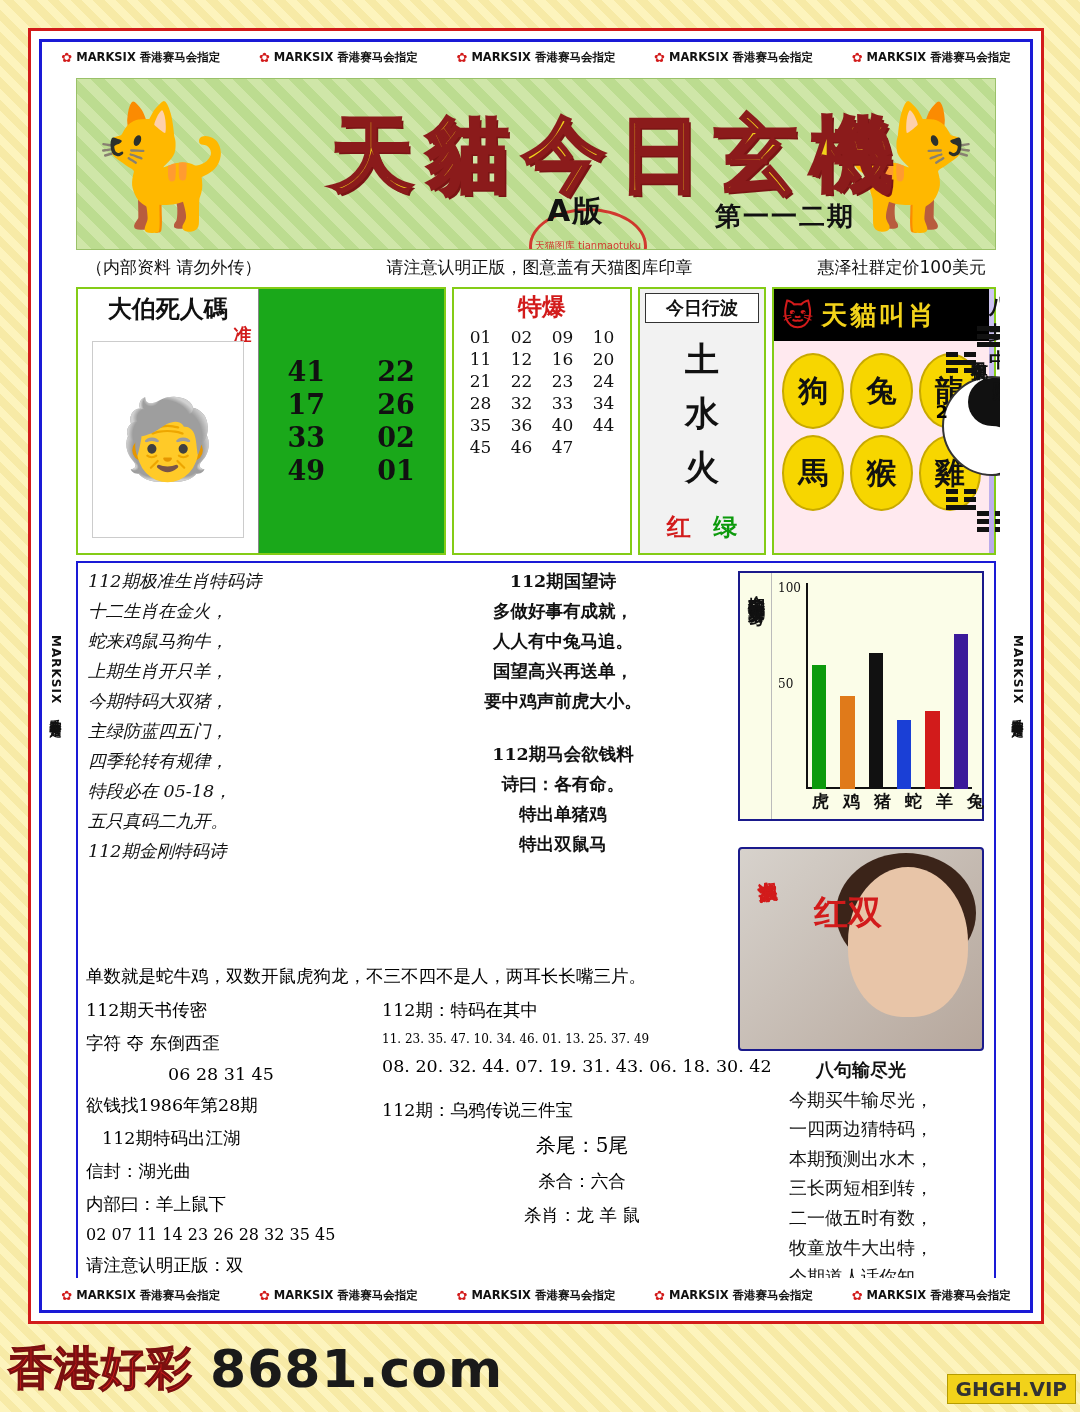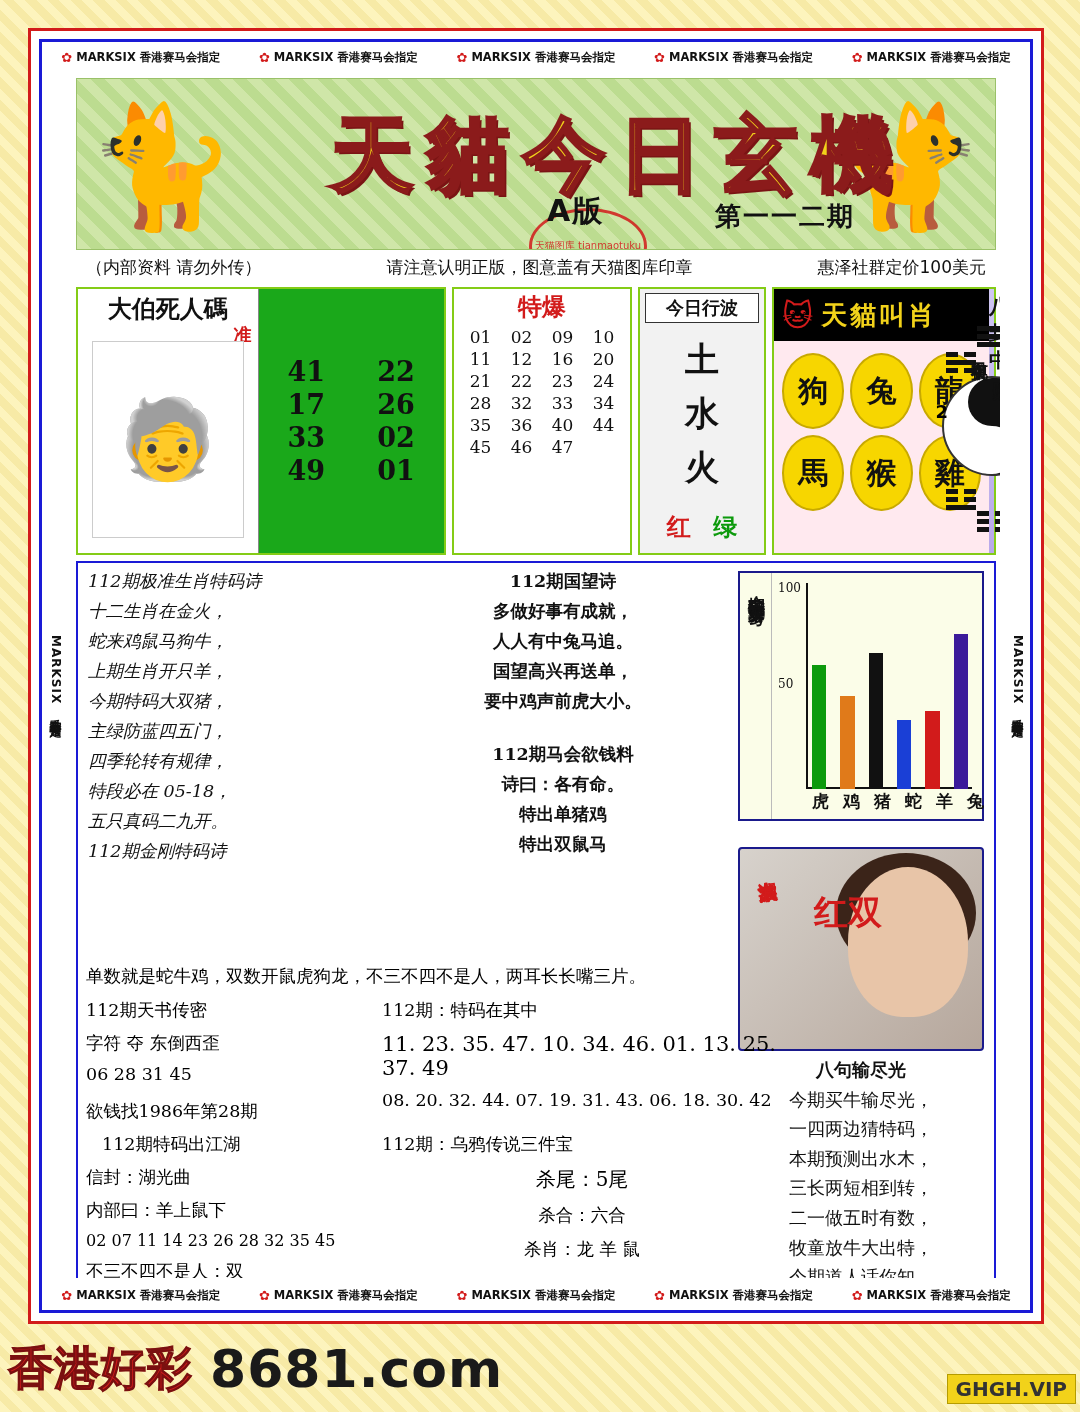--- a/index.html
+++ b/index.html
@@ -499,32 +499,32 @@
             </div>
           </div>
         </div>
 
         <div style="position:absolute;left:14px;top:890px;width:960px;font-family:'DejaVu Serif','Liberation Serif',serif;">
           <p style="margin:0 0 10px 0;font-size:17.5px;">单数就是蛇牛鸡，双数开鼠虎狗龙，不三不四不是人，两耳长长嘴三片。</p>
           <div style="display:flex;gap:26px;">
             <div style="width:270px;">
               <p style="margin:0 0 9px 0;font-size:17.5px;">112期天书传密</p>
               <p style="margin:0 0 9px 0;font-size:17.5px;">字符  夺  东倒西歪</p>
-              <p style="margin:0 0 15px 0;font-size:17.5px;">06  28  31  45</p>
+              <p style="margin:0 0 9px 0;font-size:17.5px;text-align:center;">06  28  31  45</p>
               <p style="margin:0 0 9px 0;font-size:17.5px;">欲钱找1986年第28期</p>
               <p style="margin:0 0 9px 16px;font-size:17.5px;">112期特码出江湖</p>
               <p style="margin:0 0 9px 0;font-size:17.5px;">信封：湖光曲</p>
               <p style="margin:0 0 9px 0;font-size:17.5px;">内部曰：羊上鼠下</p>
               <p style="margin:0 0 9px 0;font-size:16px;">02  07  11  14  23  26  28  32  35  45</p>
-              <p style="margin:0 0 9px 0;font-size:17.5px;">不三不四不是人：双</p>
+              <p style="margin:0 0 9px 0;font-size:17.5px;">请注意认明正版：双</p>
 
             </div>
             <div style="width:400px;">
               <p style="margin:0 0 10px 0;font-size:17.5px;">112期：特码在其中</p>
-              <p style="margin:0 0 10px 0;font-size:21px;">11. 23. 35. 47. 10. 34. 46. 01. 13. 25. 37. 49</p>
+              <p style="margin:0 0 10px 0;font-size:12px;">11. 23. 35. 47. 10. 34. 46. 01. 13. 25. 37. 49</p>
               <p style="margin:0 0 22px 0;font-size:17.5px;">08. 20. 32. 44. 07. 19. 31. 43. 06. 18. 30. 42</p>
               <p style="margin:0 0 10px 0;font-size:17.5px;text-align:left;">112期：乌鸦传说三件宝</p>
               <p style="margin:0 0 10px 0;font-size:20px;text-align:center;"><span>杀尾：</span><span>5尾</span></p>
               <p style="margin:0 0 10px 0;font-size:17.5px;text-align:center;"><span>杀合：</span><span>六合</span></p>
               <p style="margin:0 0 10px 0;font-size:17.5px;text-align:center;"><span>杀肖：</span><span>龙  羊  鼠</span></p>
             </div>
           </div>
         </div>
 
       </div>

